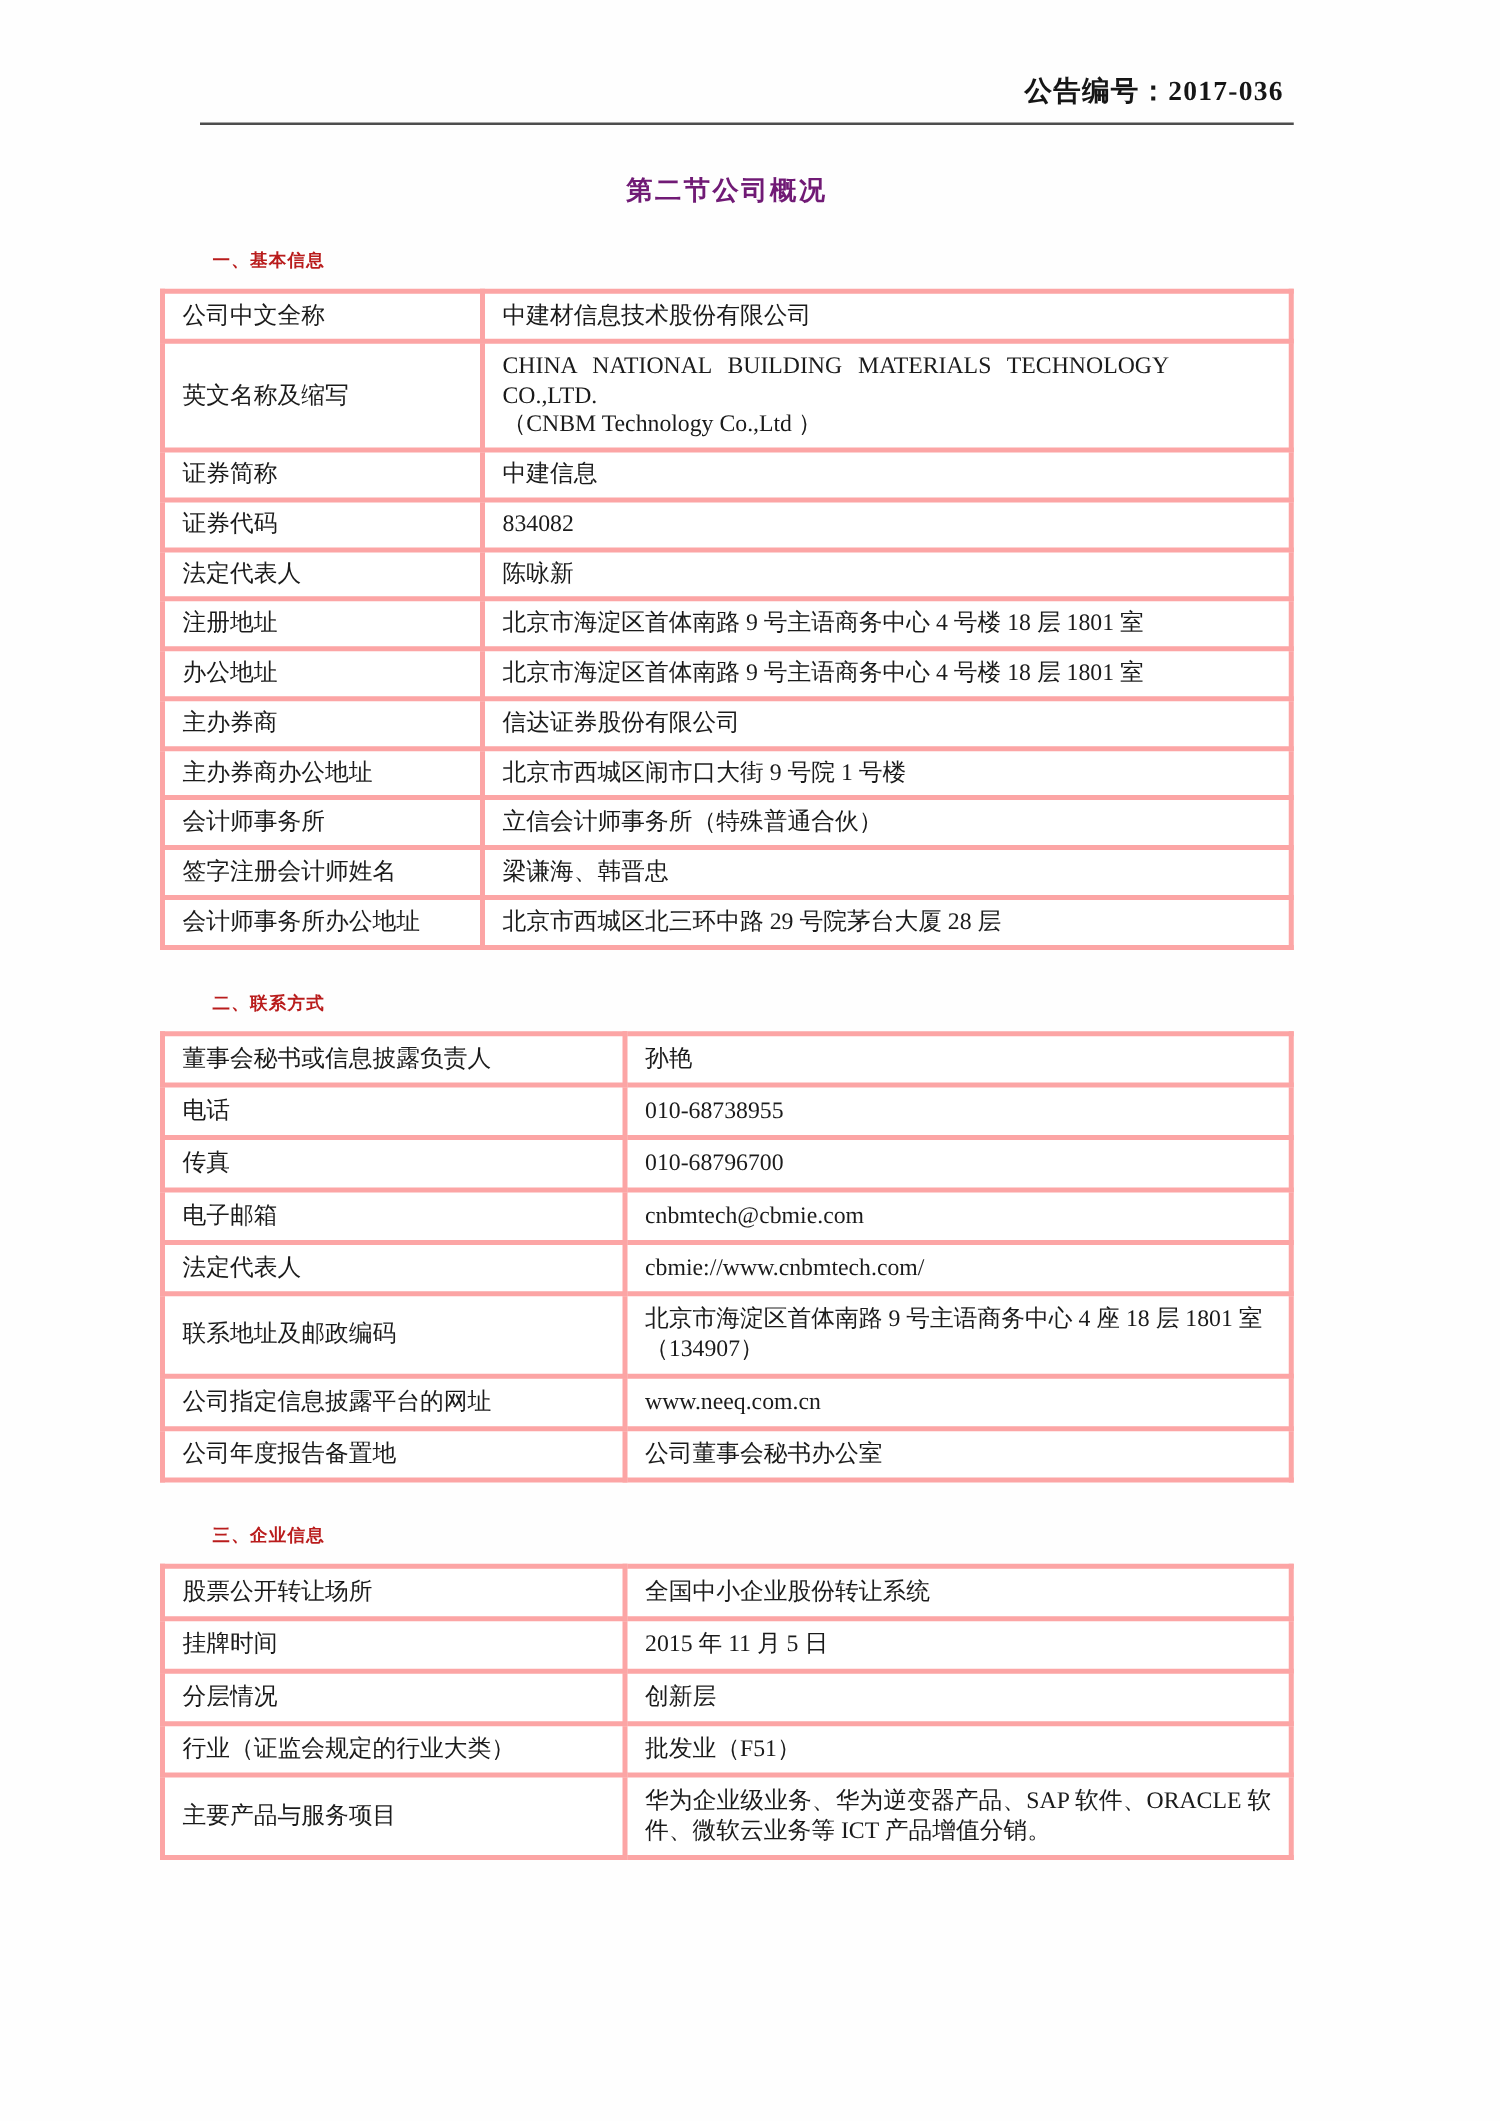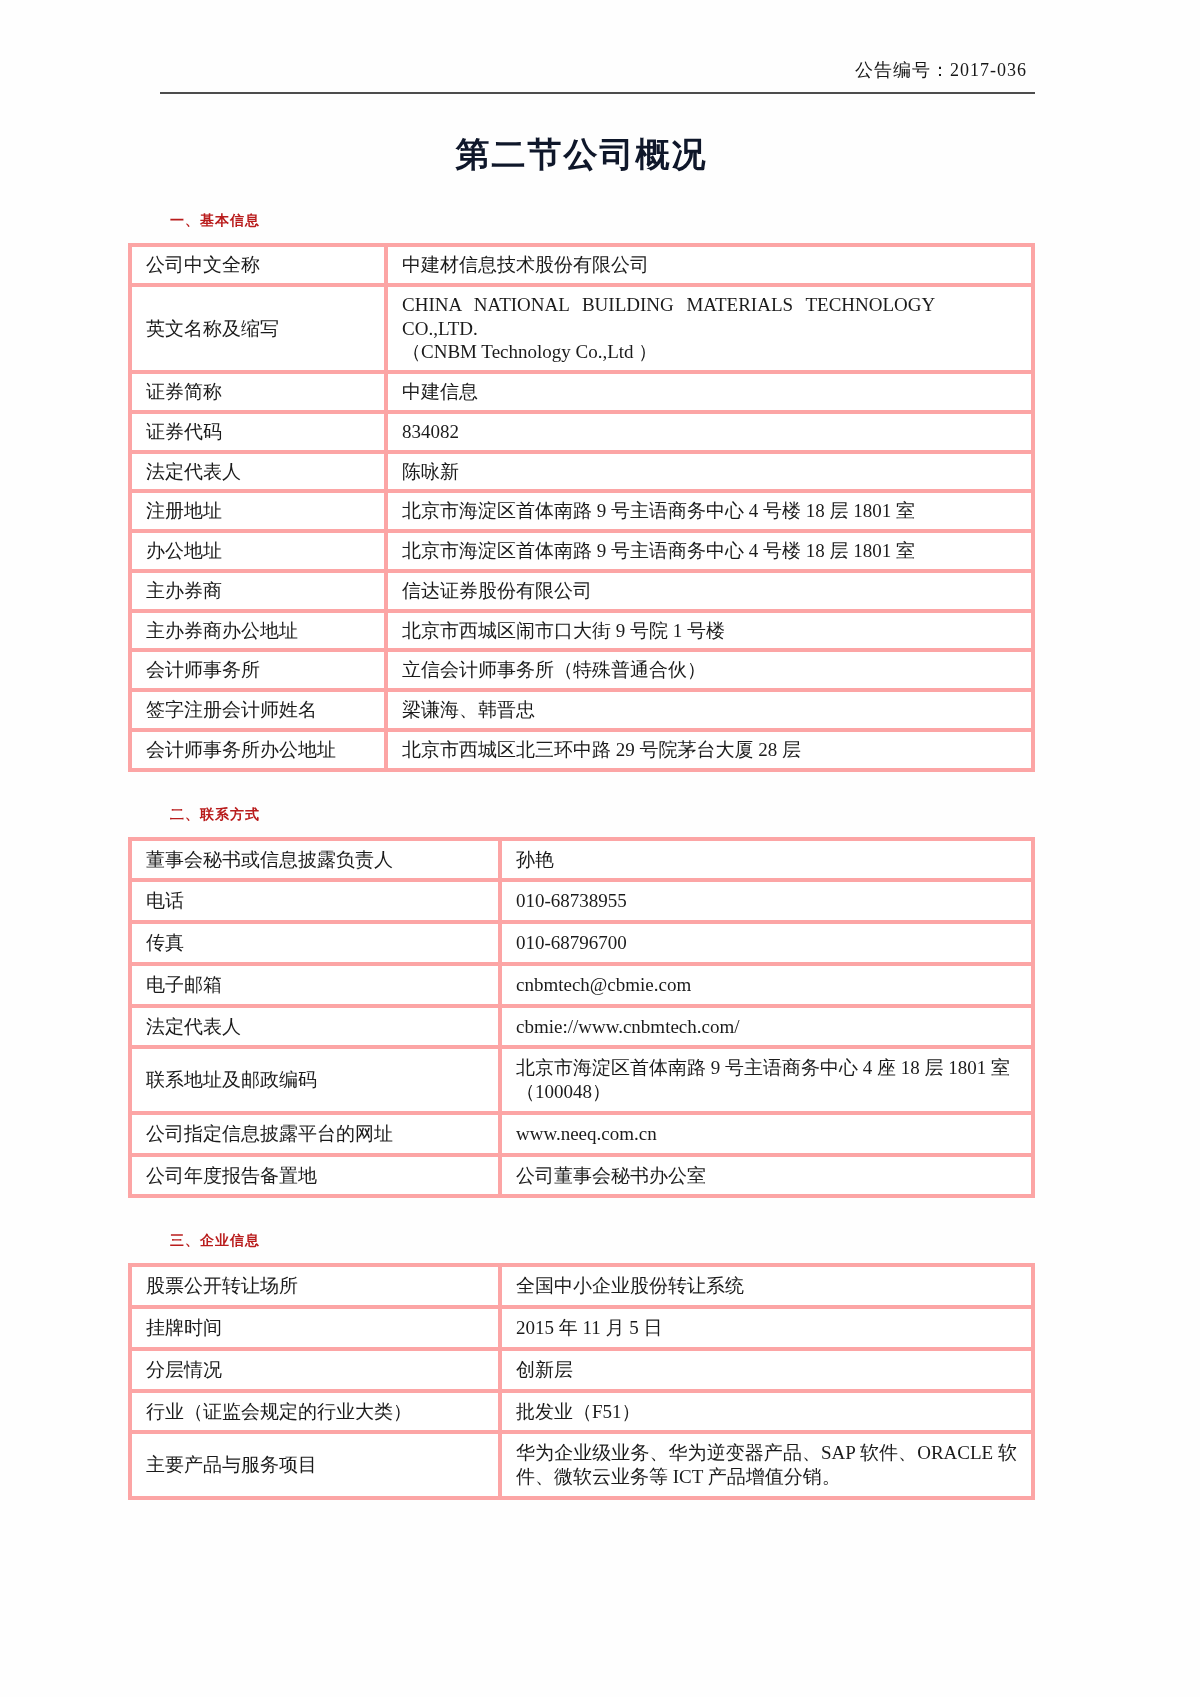--- a/index.html
+++ b/index.html
@@ -16,39 +16,39 @@
     font-family: "Liberation Serif", "DejaVu Serif", serif;
     color: #1b1b1b;
   }
   .content {
     margin-left: 128px;
     width: 907px;
     padding-top: 58px;
   }
   .notice {
     text-align: right;
-    font-size: 18px;
-    font-weight: normal;
+    font-size: 22px;
+    font-weight: bold;
     letter-spacing: 1px;
     padding-right: 8px;
     color: #161616;
   }
   .rule {
     border: none;
     border-top: 2px solid #4d4d4d;
     margin: 10px 0 0 32px;
   }
   .page-title {
     margin-top: 38px;
     text-align: center;
     font-family: "Liberation Sans", "DejaVu Sans", sans-serif;
     font-weight: bold;
-    font-size: 34px;
+    font-size: 21px;
     letter-spacing: 2px;
-    color: #0f172a;
+    color: #701a75;
   }
   .sec-heading {
     margin: 34px 0 13px 42px;
     font-family: "Liberation Sans", "DejaVu Sans", sans-serif;
     font-weight: bold;
     font-size: 14px;
     letter-spacing: 1px;
     color: #b91c1c;
   }
   table.info-table {
@@ -174,21 +174,21 @@
         <td>cnbmtech@cbmie.com</td>
       </tr>
       <tr>
         <td>法定代表人</td>
         <td>cbmie://www.cnbmtech.com/</td>
       </tr>
       <tr>
         <td>联系地址及邮政编码</td>
         <td class="multi">
           <span class="line">北京市海淀区首体南路 9 号主语商务中心 4 座 18 层 1801 室</span>
-          <span class="line">（100048）</span>
+          <span class="line">（134907）</span>
         </td>
       </tr>
       <tr>
         <td>公司指定信息披露平台的网址</td>
         <td>www.neeq.com.cn</td>
       </tr>
       <tr>
         <td>公司年度报告备置地</td>
         <td>公司董事会秘书办公室</td>
       </tr>

